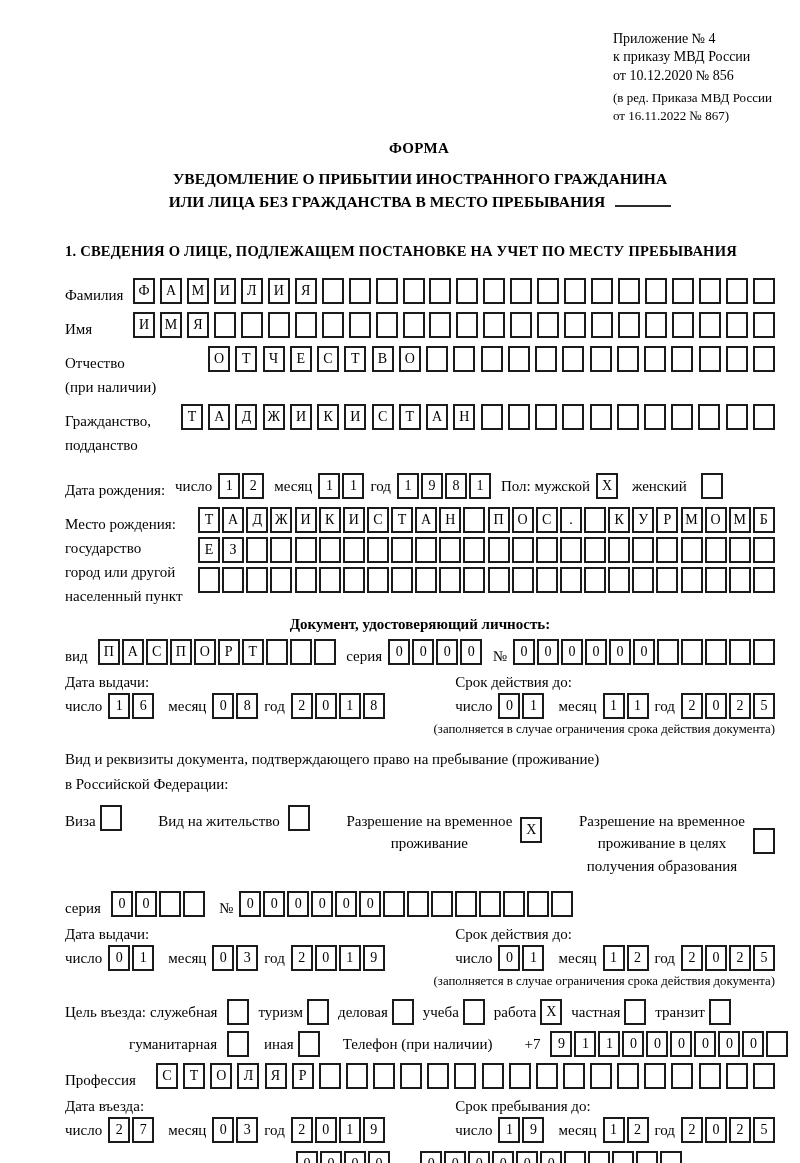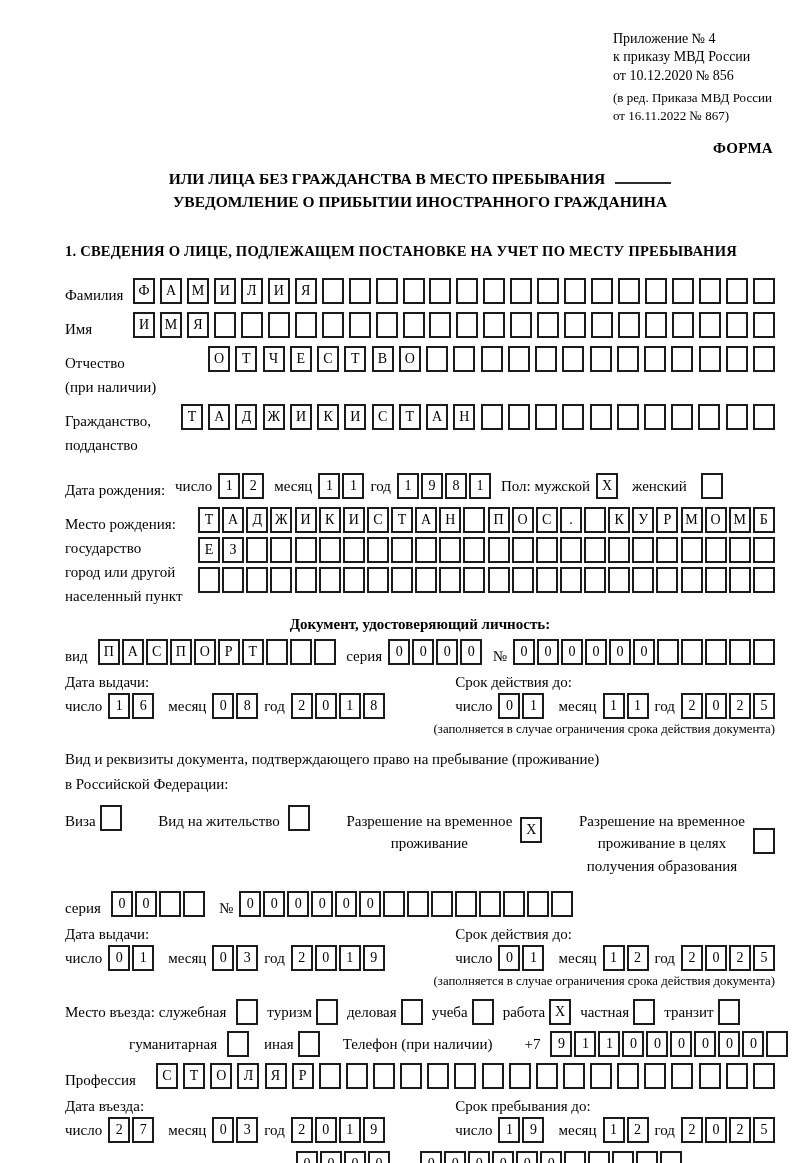--- a/index.html
+++ b/index.html
@@ -6,21 +6,21 @@
   body {
     width: 800px; height: 1163px; overflow: hidden;
     color: #000; font-family: "Liberation Serif", "DejaVu Serif", serif;
     font-size: 15px;
   }
   .page { box-sizing: border-box; width: 800px; padding: 30px 25px 0 65px; }
 
   
   .hdr { margin-left: 548px; width: 190px; line-height: 1.32; font-size: 14px; }
   .hdr .edition { font-size: 13px; margin-top: 4px; }
-  .forma { text-align: right; font-weight: bold; font-size: 15px; margin: 16px 2px 10px 0; letter-spacing: .3px; }
+  .forma { text-align: center; font-weight: bold; font-size: 15px; margin: 16px 2px 10px 0; letter-spacing: .3px; }
 
   .title { text-align: center; font-weight: bold; font-size: 15.5px; line-height: 1.5; margin-top: 2px; }
   .title .blank { display: inline-block; width: 56px; border-bottom: 2px solid #2b2b2b; height: 13px; margin-left: 10px; }
 
   .sec-heading { font-weight: bold; font-size: 14.6px; margin: 30px 0 18px; letter-spacing: .2px; }
 
   
   .frow { display: flex; align-items: flex-start; margin-bottom: 5px; }
   .lbl { flex: none; padding-top: 5px; line-height: 1.6; }
   .cells { display: flex; flex: 1; justify-content: space-between; }
@@ -64,24 +64,24 @@
     <div>к приказу МВД России</div>
     <div>от 10.12.2020 № 856</div>
     <div class="edition">
       <div>(в ред. Приказа МВД России</div>
       <div>от 16.11.2022 № 867)</div>
     </div>
   </div>
   <div class="forma">ФОРМА</div>
 
   <div class="title">
+    <div>УВЕДОМЛЕНИЕ О ПРИБЫТИИ ИНОСТРАННОГО ГРАЖДАНИНА</div>
     <div>
       <span>ИЛИ ЛИЦА БЕЗ ГРАЖДАНСТВА В МЕСТО ПРЕБЫВАНИЯ</span><span class="blank"></span>
     </div>
-    <div>УВЕДОМЛЕНИЕ О ПРИБЫТИИ ИНОСТРАННОГО ГРАЖДАНИНА</div>
   </div>
 
   <div class="sec-heading">1. СВЕДЕНИЯ О ЛИЦЕ, ПОДЛЕЖАЩЕМ ПОСТАНОВКЕ НА УЧЕТ ПО МЕСТУ ПРЕБЫВАНИЯ</div>
 
   <div class="frow">
     <div class="lbl" style="width:68px">Фамилия</div>
     <div class="cells">
         <span class="cell">Ф</span>
         <span class="cell">А</span>
         <span class="cell">М</span>
@@ -519,21 +519,21 @@
             <span class="cell">0</span>
             <span class="cell">2</span>
             <span class="cell">5</span>
           </div>
       </div>
     </div>
   </div>
   <div class="note">(заполняется в случае ограничения срока действия документа)</div>
 
   <div class="purpose-row">
-    <div class="w">Место въезда:</div>
+    <div class="w">Цель въезда:</div>
     <div class="w">служебная</div>
     <div class="cells-g ml6">
         <span class="cell"></span>
       </div>
     <div class="w">туризм</div>
     <div class="cells-g">
         <span class="cell"></span>
       </div>
     <div class="w">деловая</div>
     <div class="cells-g">

